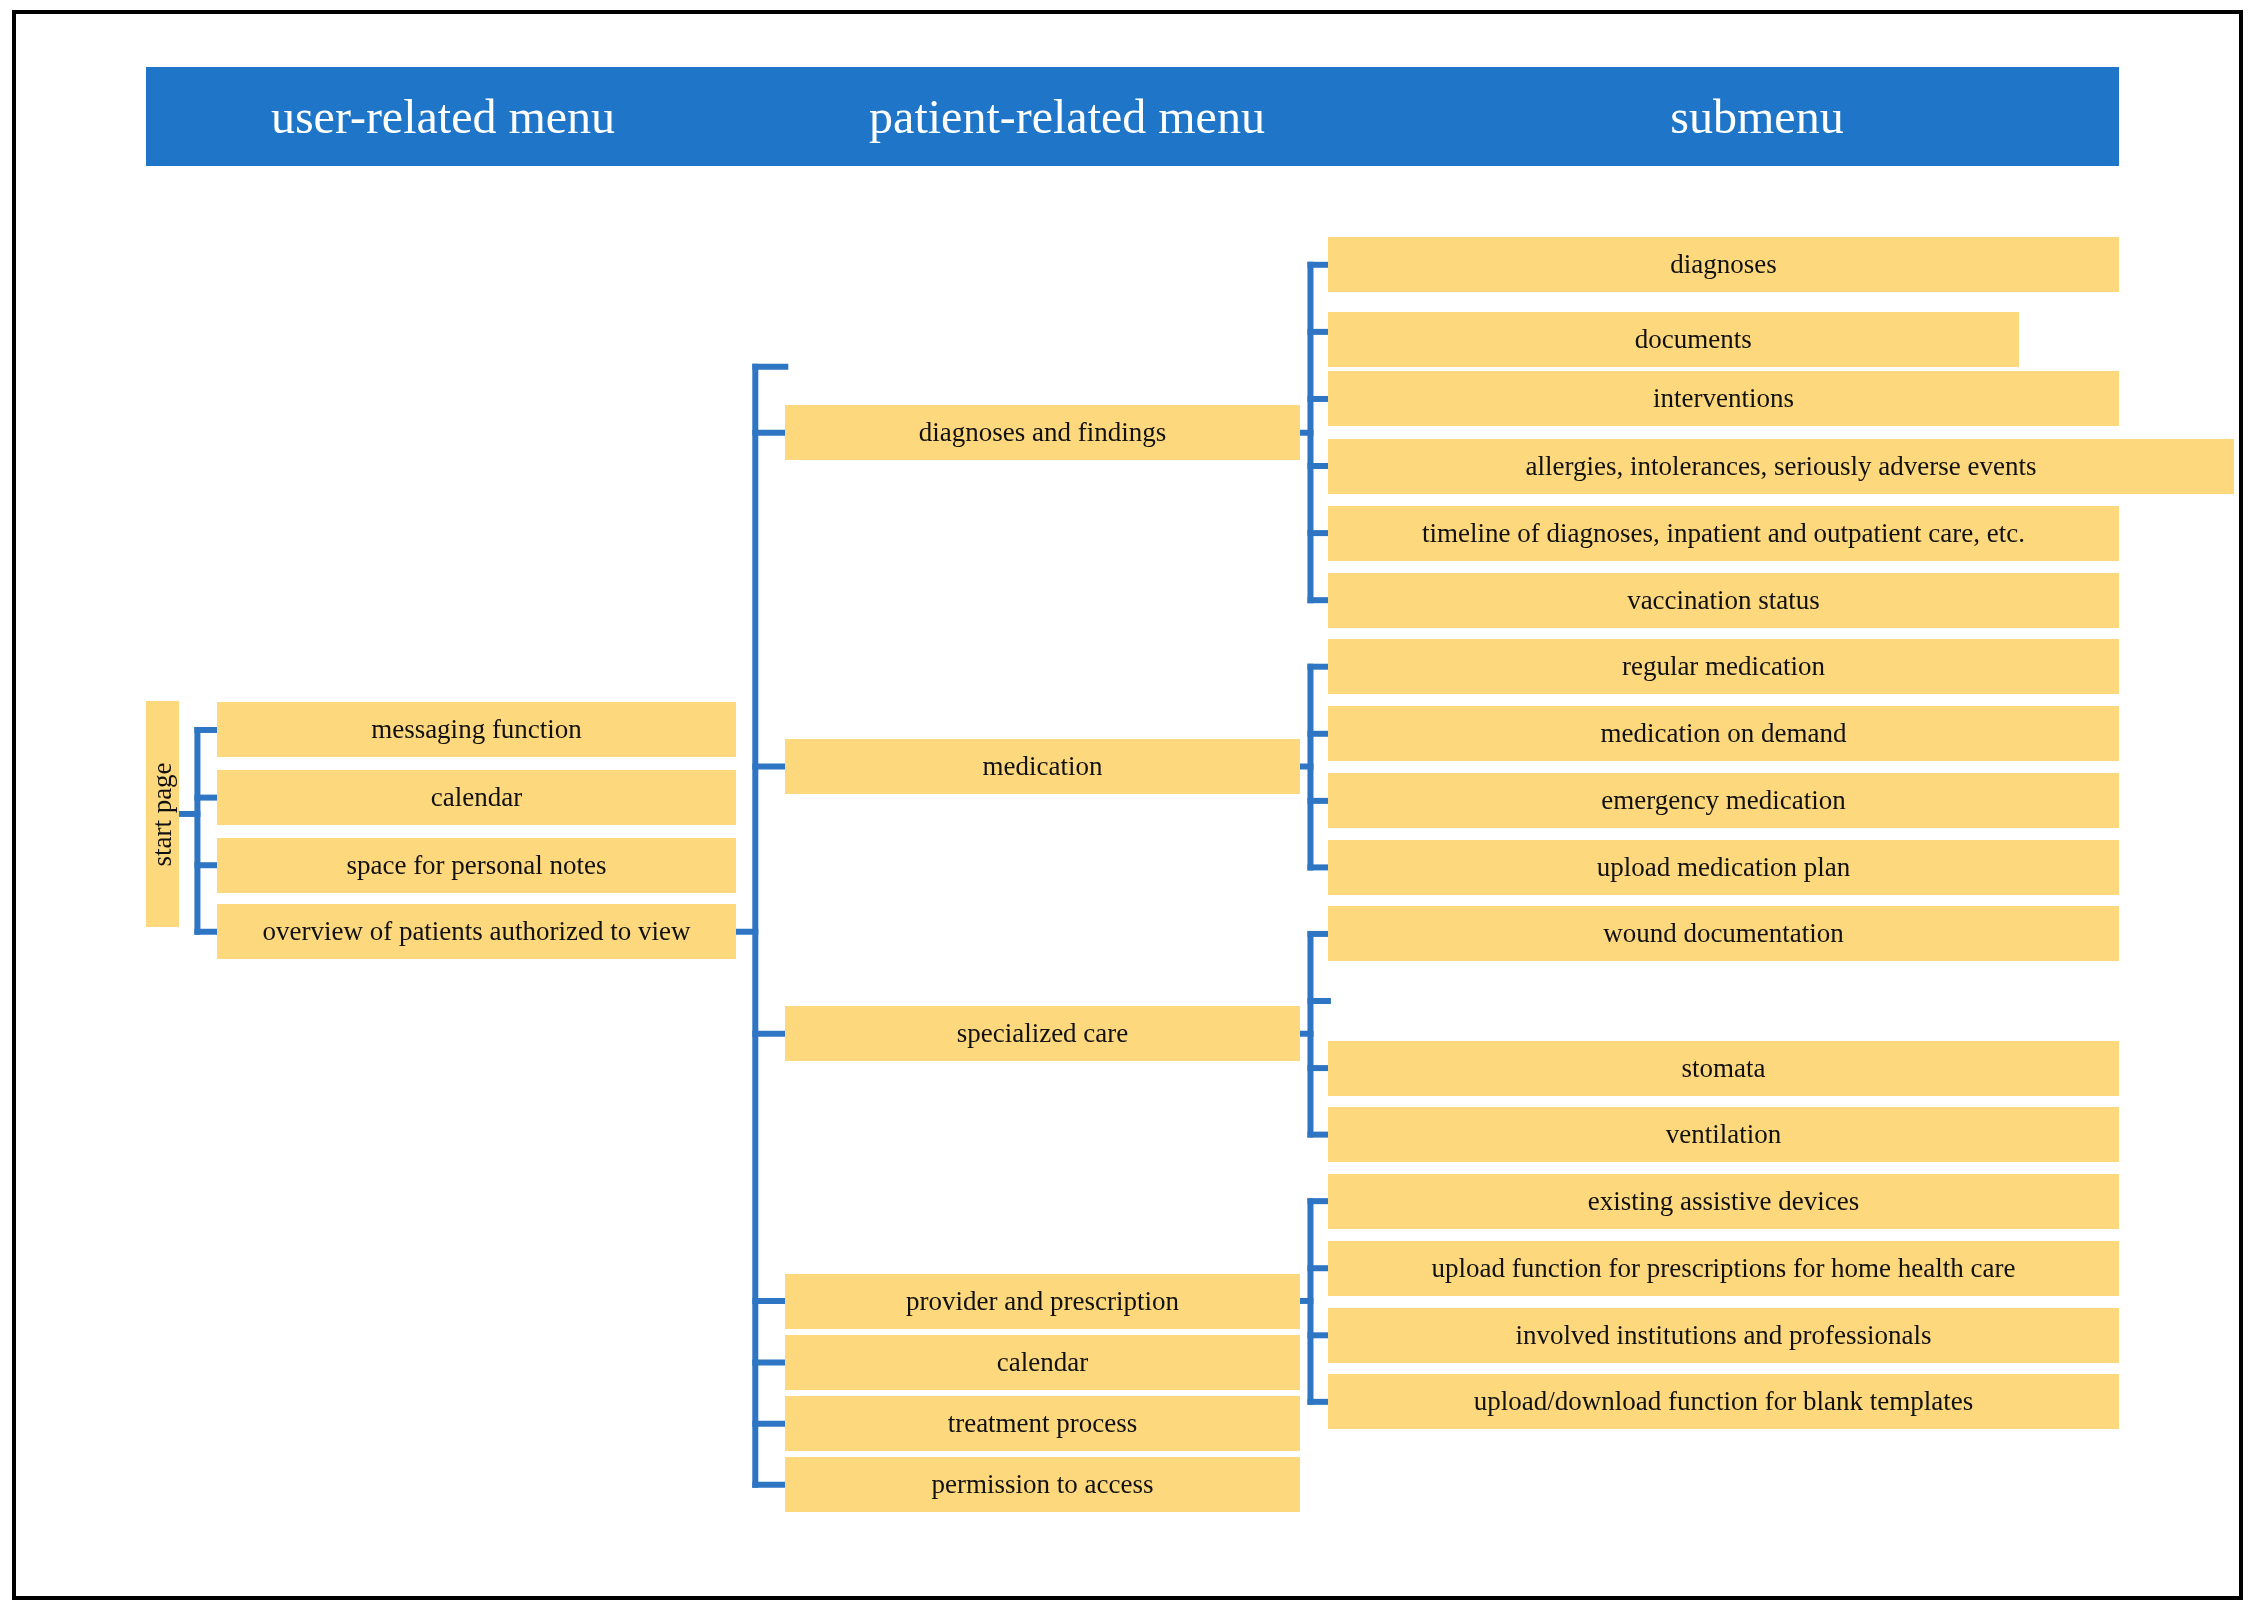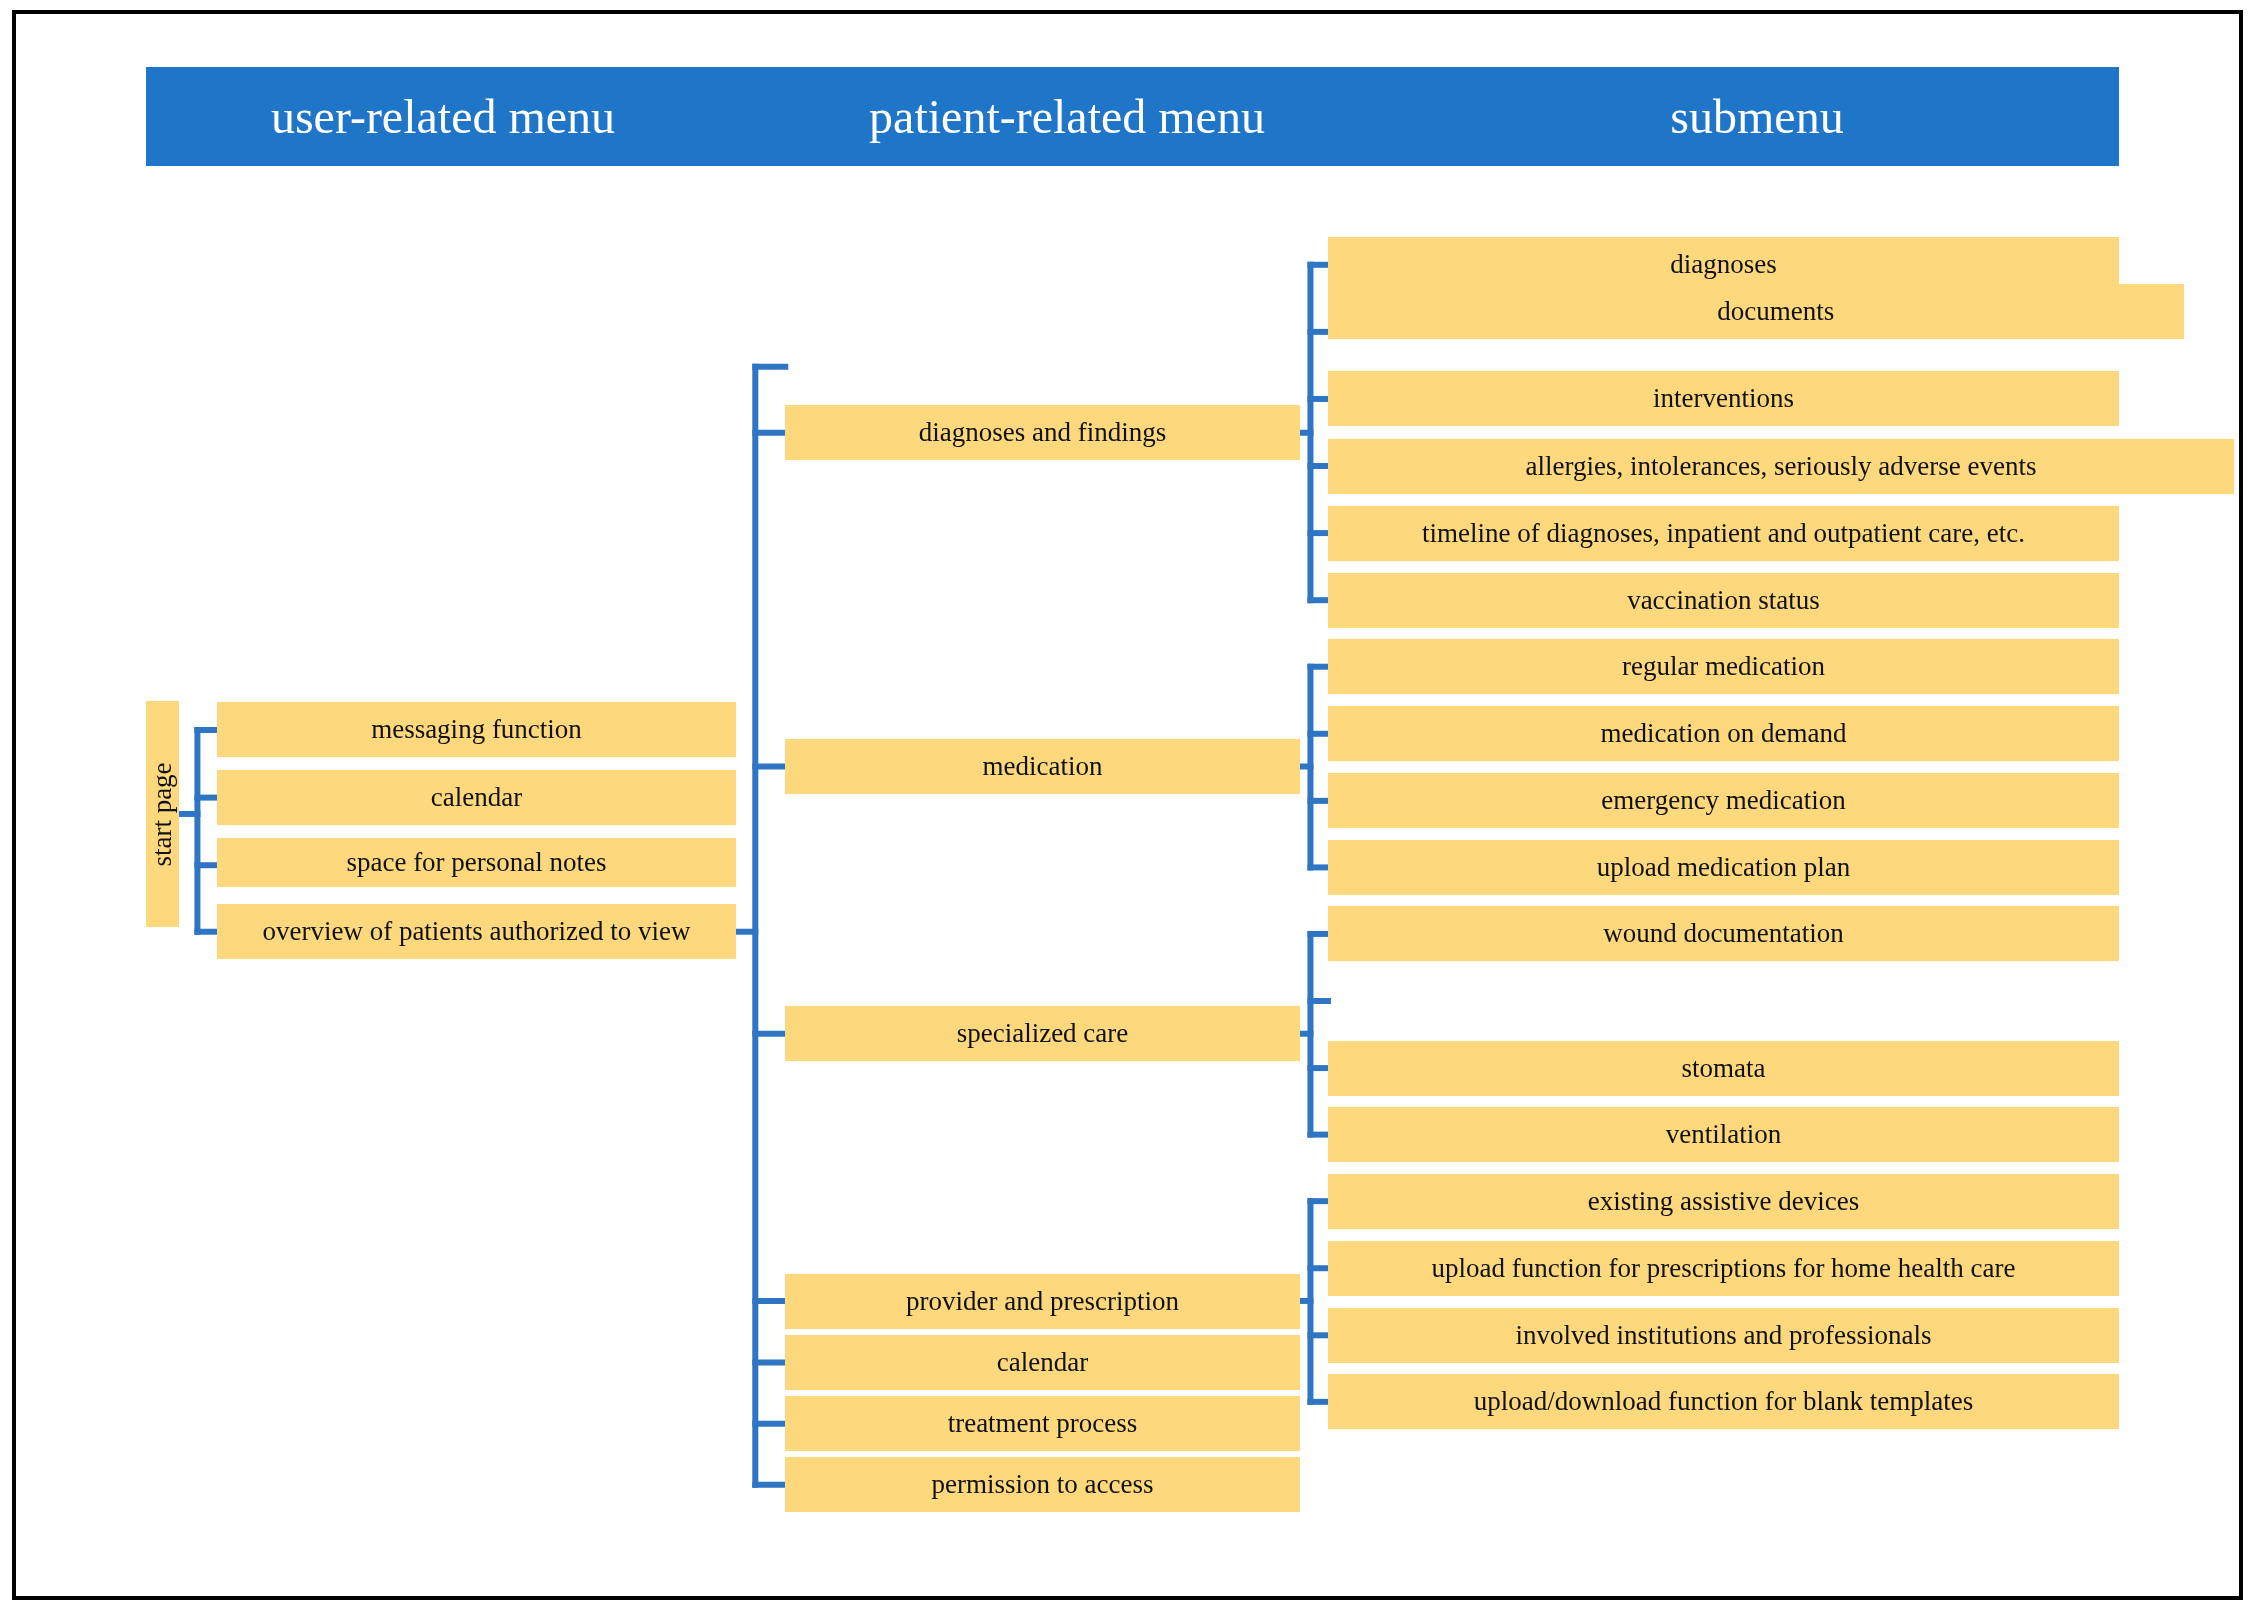--- a/index.html
+++ b/index.html
@@ -163,33 +163,33 @@
       <line x1="2403" y1="2570" x2="2435" y2="2570"></line>
     </g>
   </svg>
 
   <div id="start-page">
     <span class="vtext">start page</span>
   </div>
 
   <div class="node" style="left:217px; top:702px; width:519px; height:55px;">messaging function</div>
   <div class="node" style="left:217px; top:770px; width:519px; height:55px;">calendar</div>
-  <div class="node" style="left:217px; top:838px; width:519px; height:49px;">space for personal notes</div>
+  <div class="node" style="left:217px; top:838px; width:519px; height:55px;">space for personal notes</div>
   <div class="node" style="left:217px; top:904px; width:519px; height:55px;">overview of patients authorized to view</div>
 
   <div class="node" style="left:785px; top:405px; width:515px; height:55px;">diagnoses and findings</div>
   <div class="node" style="left:785px; top:739px; width:515px; height:55px;">medication</div>
   <div class="node" style="left:785px; top:1006px; width:515px; height:55px;">specialized care</div>
   <div class="node" style="left:785px; top:1274px; width:515px; height:55px;">provider and prescription</div>
   <div class="node" style="left:785px; top:1335px; width:515px; height:55px;">calendar</div>
   <div class="node" style="left:785px; top:1396px; width:515px; height:55px;">treatment process</div>
   <div class="node" style="left:785px; top:1457px; width:515px; height:55px;">permission to access</div>
 
   <div class="node" style="left:1328px; top:237px; width:791px; height:55px;">diagnoses</div>
-  <div class="node" style="left:1328px; top:284px; width:856px; height:55px;padding-left:48px;">documents</div>
+  <div class="node" style="left:1328px; top:312px; width:691px; height:55px;padding-left:48px;">documents</div>
   <div class="node" style="left:1328px; top:371px; width:791px; height:55px;">interventions</div>
   <div class="node" style="left:1328px; top:439px; width:906px; height:55px;">allergies, intolerances, seriously adverse events</div>
   <div class="node" style="left:1328px; top:506px; width:791px; height:55px;">timeline of diagnoses, inpatient and outpatient care, etc.</div>
   <div class="node" style="left:1328px; top:573px; width:791px; height:55px;">vaccination status</div>
 
   <div class="node" style="left:1328px; top:639px; width:791px; height:55px;">regular medication</div>
   <div class="node" style="left:1328px; top:706px; width:791px; height:55px;">medication on demand</div>
   <div class="node" style="left:1328px; top:773px; width:791px; height:55px;">emergency medication</div>
   <div class="node" style="left:1328px; top:840px; width:791px; height:55px;">upload medication plan</div>
 

